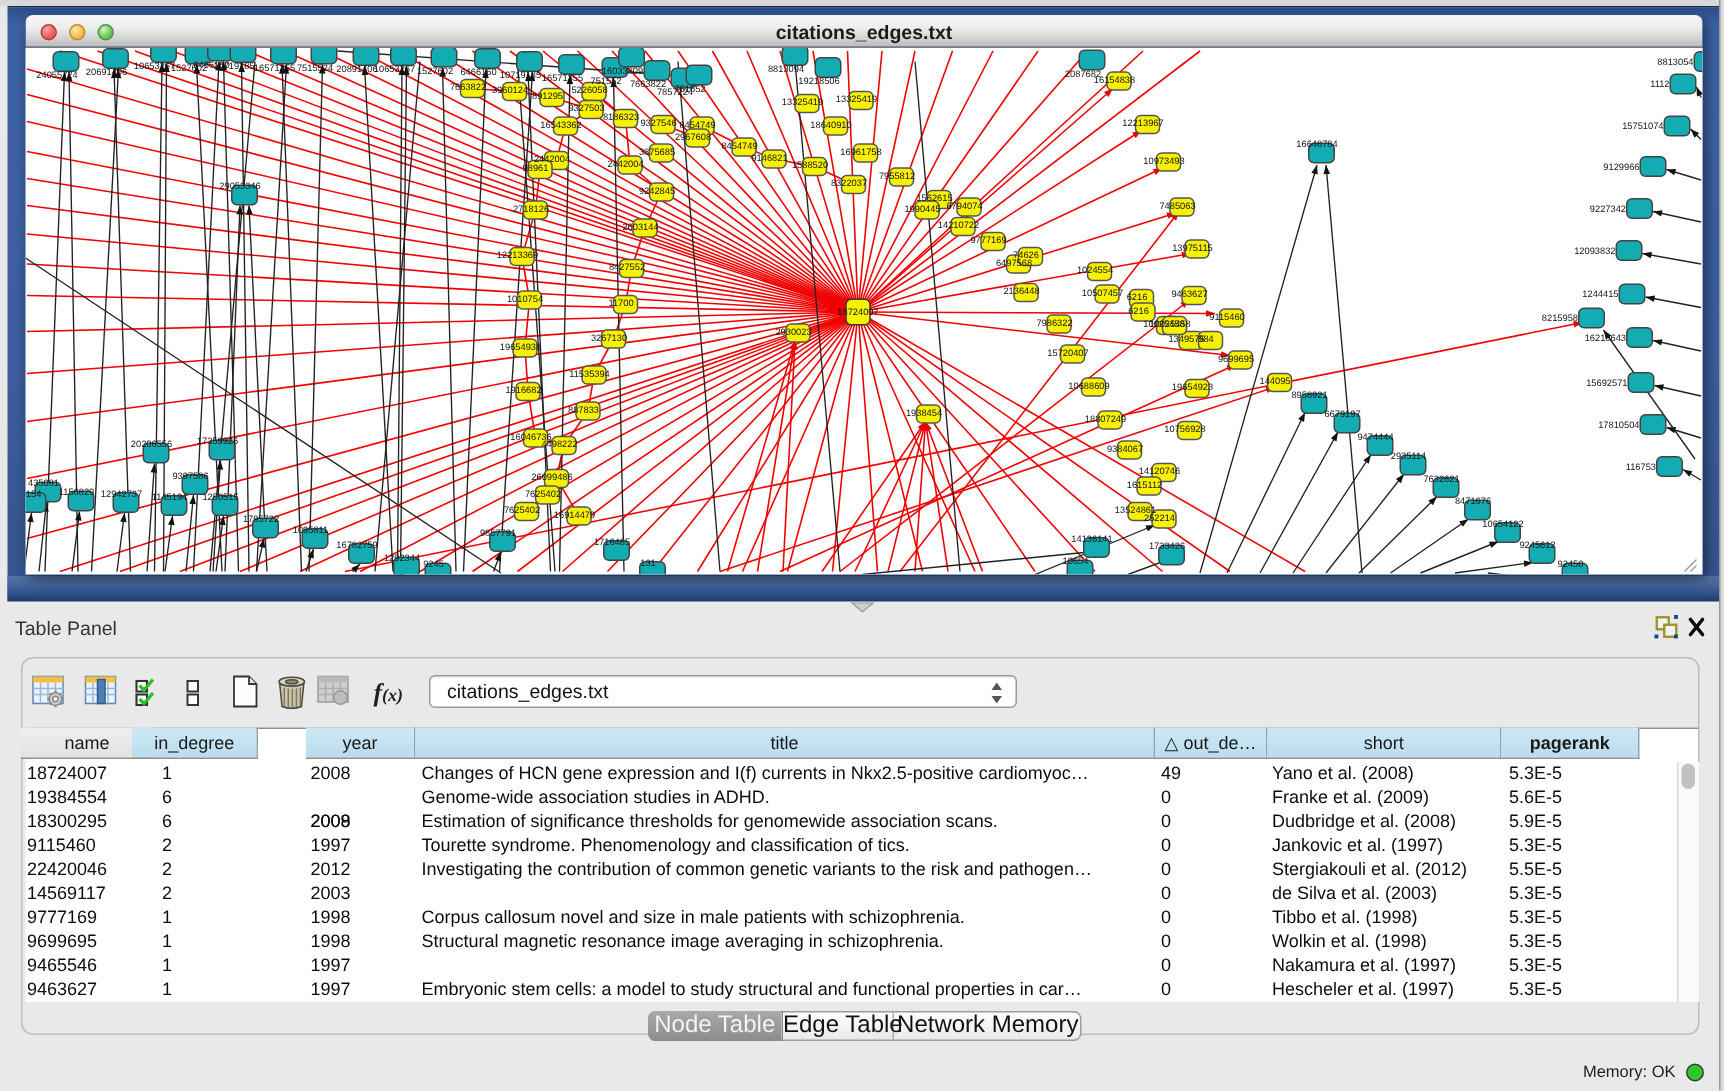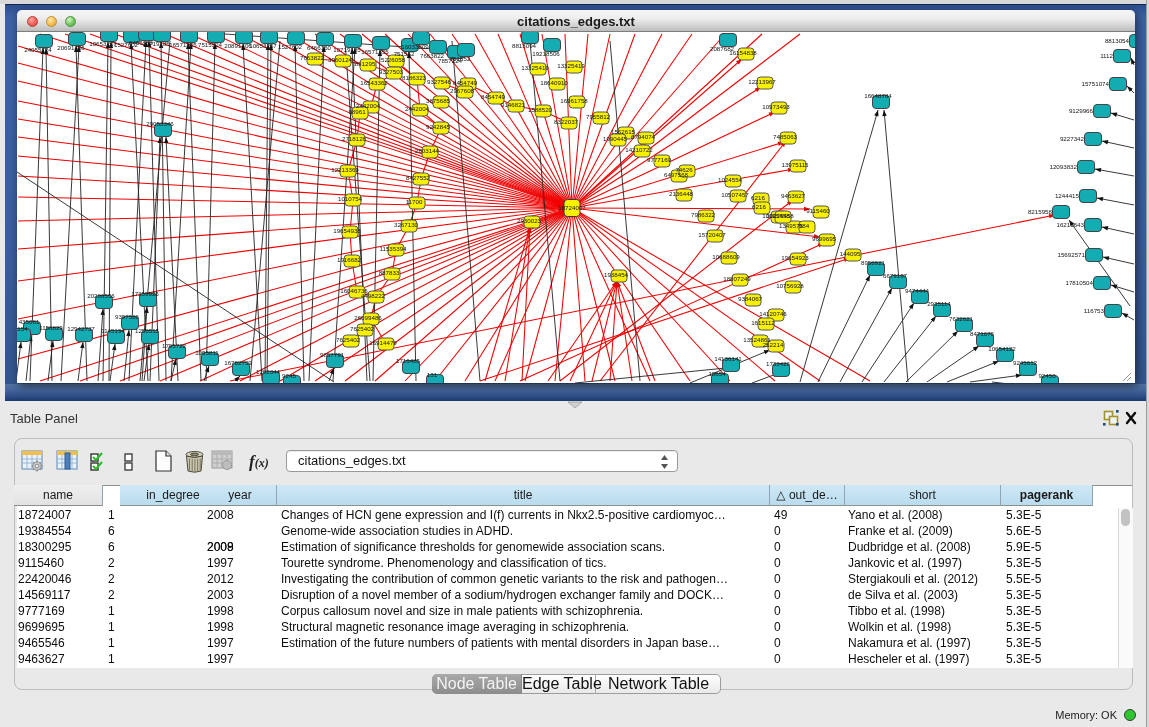--- a/index.html
+++ b/index.html
@@ -731,21 +731,21 @@
 </svg>
 <div class="ticon" style="left:249px;top:452px;position:absolute;font-family:'Liberation Serif',serif;font-style:italic;font-weight:bold;font-size:17px;color:#222;">f<span style="font-size:12px;">(x)</span></div>
 <div id="dropdown">citations_edges.txt
  <svg id="ddarr" viewBox="0 0 9 16">
         <path d="M4.5 1 L8 6 L1 6 Z" fill="#555"></path>
         <path d="M4.5 15 L8 10 L1 10 Z" fill="#555"></path>
       </svg>
 </div>
 <div id="tablewrap"></div>
 <div class="hcell" style="left:14px;width:89px;background:linear-gradient(180deg,#efefef,#e2e2e2);">name</div>
-<div class="hcell" style="left:120px;width:107px;">in_degree</div>
+<div class="hcell" style="left:88px;width:84px;">in_degree</div>
 <div class="hcell" style="left:204px;width:73px;">year</div>
 <div class="hcell" style="left:277px;width:493px;">title</div>
 <div class="hcell" style="left:770px;width:75px;">△ out_de…</div>
 <div class="hcell" style="left:845px;width:156px;">short</div>
 <div class="hcell" style="left:1001px;width:92px;font-weight:bold;">pagerank</div>
 <div class="cell" style="left:18px;top:508px;">18724007</div>
     <div class="cell" style="left:108px;top:508px;">1</div>
     <div class="cell" style="left:207px;top:508px;">2008</div>
     <div class="cell" style="left:281px;top:508px;">Changes of HCN gene expression and I(f) currents in Nkx2.5-positive cardiomyoc…</div>
     <div class="cell" style="left:774px;top:508px;">49</div>
@@ -775,53 +775,52 @@
     <div class="cell" style="left:18px;top:572px;">22420046</div>
     <div class="cell" style="left:108px;top:572px;">2</div>
     <div class="cell" style="left:207px;top:572px;">2012</div>
     <div class="cell" style="left:281px;top:572px;">Investigating the contribution of common genetic variants to the risk and pathogen…</div>
     <div class="cell" style="left:774px;top:572px;">0</div>
     <div class="cell" style="left:848px;top:572px;">Stergiakouli et al. (2012)</div>
     <div class="cell" style="left:1006px;top:572px;">5.5E-5</div>
     <div class="cell" style="left:18px;top:588px;">14569117</div>
     <div class="cell" style="left:108px;top:588px;">2</div>
     <div class="cell" style="left:207px;top:588px;">2003</div>
-    <div class="cell" style="left:281px;top:588px;">Disruption of a novel member of a sodium/hydrogen exchanger family and DOCK…</div>
     <div class="cell" style="left:774px;top:588px;">0</div>
     <div class="cell" style="left:848px;top:588px;">de Silva et al. (2003)</div>
     <div class="cell" style="left:1006px;top:588px;">5.3E-5</div>
     <div class="cell" style="left:18px;top:604px;">9777169</div>
     <div class="cell" style="left:108px;top:604px;">1</div>
     <div class="cell" style="left:207px;top:604px;">1998</div>
     <div class="cell" style="left:281px;top:604px;">Corpus callosum novel and size in male patients with schizophrenia.</div>
     <div class="cell" style="left:774px;top:604px;">0</div>
     <div class="cell" style="left:848px;top:604px;">Tibbo et al. (1998)</div>
     <div class="cell" style="left:1006px;top:604px;">5.3E-5</div>
     <div class="cell" style="left:18px;top:620px;">9699695</div>
     <div class="cell" style="left:108px;top:620px;">1</div>
     <div class="cell" style="left:207px;top:620px;">1998</div>
     <div class="cell" style="left:281px;top:620px;">Structural magnetic resonance image averaging in schizophrenia.</div>
     <div class="cell" style="left:774px;top:620px;">0</div>
     <div class="cell" style="left:848px;top:620px;">Wolkin et al. (1998)</div>
     <div class="cell" style="left:1006px;top:620px;">5.3E-5</div>
     <div class="cell" style="left:18px;top:636px;">9465546</div>
     <div class="cell" style="left:108px;top:636px;">1</div>
     <div class="cell" style="left:207px;top:636px;">1997</div>
-    <div class="cell" style="left:281px;top:636px;">Estimation of the future numbers of patients with mental disorders in Japan base…</div>
     <div class="cell" style="left:774px;top:636px;">0</div>
     <div class="cell" style="left:848px;top:636px;">Nakamura et al. (1997)</div>
     <div class="cell" style="left:1006px;top:636px;">5.3E-5</div>
     <div class="cell" style="left:18px;top:652px;">9463627</div>
     <div class="cell" style="left:108px;top:652px;">1</div>
     <div class="cell" style="left:207px;top:652px;">1997</div>
+    <div class="cell" style="left:281px;top:652px;">Embryonic stem cells: a model to study structural and functional properties in car…</div>
     <div class="cell" style="left:774px;top:652px;">0</div>
     <div class="cell" style="left:848px;top:652px;">Hescheler et al. (1997)</div>
     <div class="cell" style="left:1006px;top:652px;">5.3E-5</div>
 <div id="vscroll">
       <div id="vthumb"></div>
     </div>
 <div id="tabs"></div>
 <div class="seg" id="seg1" style="left:432px;top:674px;position:absolute;border-radius:5px 0 0 5px;">Node Table</div>
 <div class="seg" id="seg2" style="left:522px;top:674px;position:absolute;">Edge Table</div>
-<div class="seg" id="seg3" style="left:596px;top:674px;position:absolute;">Network Table</div>
+<div class="seg" id="seg3" style="left:596px;top:674px;position:absolute;">Network Memory</div>
 <div id="mem">Memory: OK</div>
 <div id="memdot"></div>
 <div id="rightstrip"></div>
 </div>
 </body></html>

